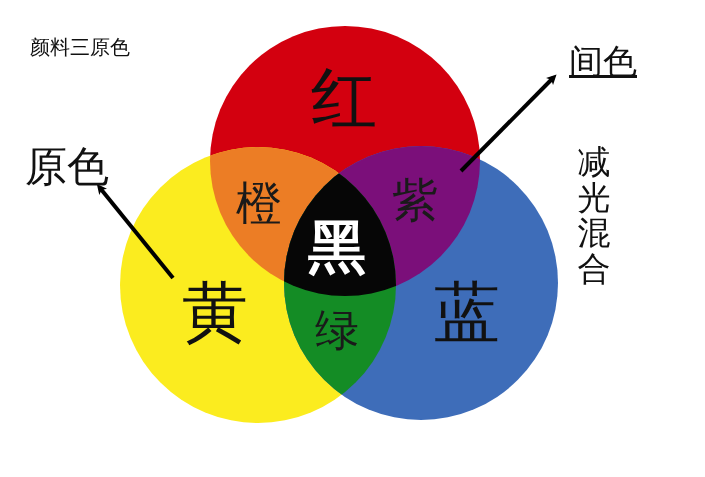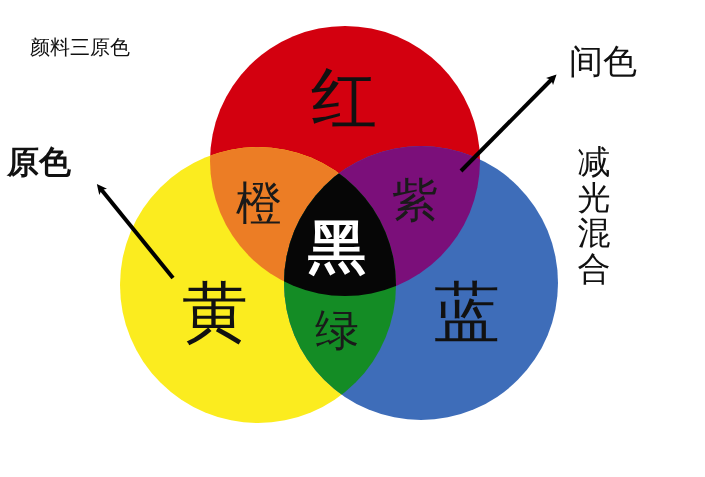--- a/index.html
+++ b/index.html
@@ -45,22 +45,22 @@
     <g clip-path="url(#clipYellow)">
       <circle cx="421" cy="283" r="137" fill="#060606"></circle>
     </g>
   </g>
 
   <line x1="173" y1="278" x2="100" y2="188" stroke="#000" stroke-width="4" marker-end="url(#arrowhead)"></line>
   <line x1="461" y1="171" x2="553" y2="78" stroke="#000" stroke-width="4" marker-end="url(#arrowhead)"></line>
 </svg>
 
 <div class="lbl" style="left:30px; top:37px; font-size:20px;">颜料三原色</div>
-<div class="lbl" style="left:7px; top:146px; font-size:32px;font-weight:bold;">原色</div>
-<div class="lbl" style="left:569px; top:44px; font-size:34px;">间色</div>
+<div class="lbl" style="left:25px; top:146px; font-size:42px;">原色</div>
+<div class="lbl" style="left:569px; top:44px; font-size:34px;text-decoration:underline;">间色</div>
 
 <div class="vlbl" style="left:574px; top:144px; font-size:33px;">
   <div>减</div>
   <div>光</div>
   <div>混</div>
   <div>合</div>
 </div>
 
 <div class="lbl" style="left:311px; top:66px; font-size:66px;">红</div>
 <div class="lbl" style="left:182px; top:280px; font-size:66px;">黄</div>

